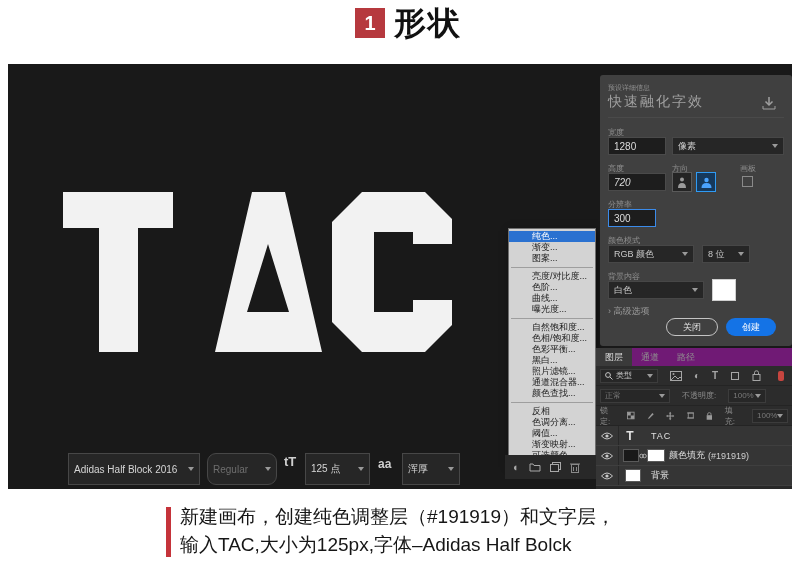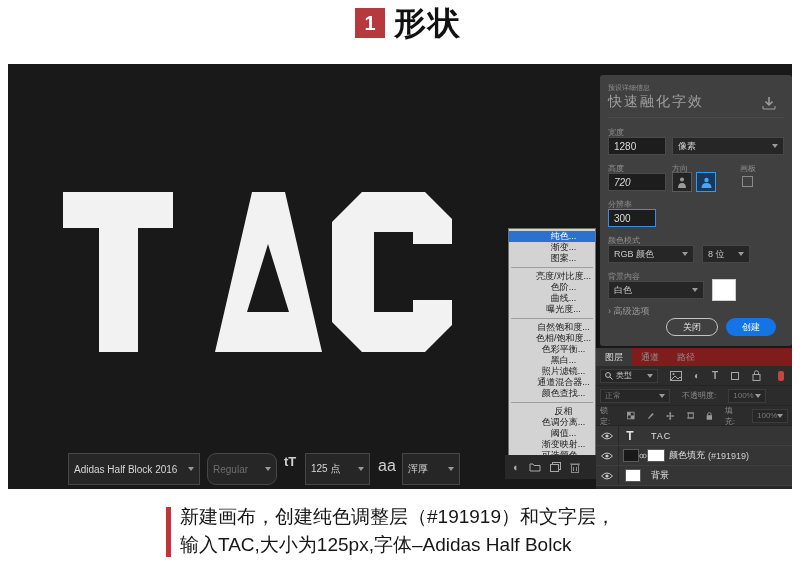--- a/index.html
+++ b/index.html
@@ -17,26 +17,26 @@
 
   
   .fld{position:absolute;background:#262626;border:1px solid #474747;color:#d6d6d6;
        font-size:10px;display:flex;align-items:center;padding:0 5px;box-sizing:border-box;height:32px;}
   .chev{width:0;height:0;border-left:3px solid transparent;border-right:3px solid transparent;
         border-top:4px solid #9a9a9a;margin-left:auto;}
   .dim{color:#6e6e6e;}
 
   
   .ticonT{left:276px;top:390px;color:#cfcfcf;font-size:13px;font-weight:bold;}
-  .ticonA{left:370px;top:393px;color:#cfcfcf;font-size:16px;font-weight:normal;}
+  .ticonA{left:370px;top:393px;color:#cfcfcf;font-size:12px;font-weight:bold;}
 
   
   .menu{left:500px;top:164px;width:88px;background:#d3d3d3;border:1px solid #6f6f6f;
         box-shadow:2px 3px 8px rgba(0,0,0,.55);padding:2px 0;box-sizing:border-box;}
-  .mi{font-size:9px;line-height:11px;color:#1c1c1c;padding-left:23px;white-space:nowrap;text-align:center;}
+  .mi{font-size:9px;line-height:11px;color:#1c1c1c;padding-left:23px;white-space:nowrap;}
   .mi.hi{background:#2a71d0;color:#fff;}
   .msep{height:1px;background:#9e9e9e;margin:3px 2px;}
 
   
   .strip{left:497px;top:391px;width:95px;height:24px;background:#282828;display:flex;
          align-items:center;gap:9px;padding-left:8px;box-sizing:border-box;}
   .gicon{color:#a8a8a8;font-size:11px;line-height:11px;}
 
   
   .dlg{left:592px;top:11px;width:192px;height:271px;background:#404040;border-radius:3px;}
@@ -53,21 +53,21 @@
   .chk{position:absolute;width:11px;height:11px;border:1px solid #8a8a8a;box-sizing:border-box;background:transparent;}
   .swatch{position:absolute;background:#fff;border:1px solid #d0d0d0;box-sizing:border-box;}
   .adv{position:absolute;left:8px;top:230px;font-size:9px;color:#9a9a9a;}
   .btn{position:absolute;height:18px;border-radius:9px;font-size:9px;display:flex;align-items:center;
        justify-content:center;box-sizing:border-box;}
   .btn.close{left:66px;top:243px;width:52px;border:1px solid #c4c4c4;color:#e2e2e2;}
   .btn.create{left:126px;top:243px;width:50px;background:#1473e6;color:#fff;}
 
   
   .lp{left:588px;top:284px;width:196px;height:141px;background:#2c2c2c;overflow:hidden;}
-  .tabs{height:18px;background:#7f1d1d;display:flex;font-size:9px;line-height:18px;}
+  .tabs{height:18px;background:#701a75;display:flex;font-size:9px;line-height:18px;}
   .tab{padding:0 9px;color:#8f8f8f;}
   .tab.on{background:#3a3a3a;color:#ddd;}
   .lrow{position:relative;height:20px;border-bottom:1px solid #242424;display:flex;align-items:center;
         font-size:8px;color:#8a8a8a;padding:0 4px;gap:12px;box-sizing:border-box;}
   .minisel{background:#272727;border:1px solid #3c3c3c;color:#7a7a7a;font-size:8px;height:14px;
            display:flex;align-items:center;padding:0 4px;box-sizing:border-box;}
   .kicon{color:#a5a5a5;font-size:10px;line-height:10px;}
   .redtog{width:6px;height:10px;background:#c6453f;border-radius:2px;margin-left:auto;margin-right:4px;}
   .layer{height:19px;background:#353535;border-bottom:1px solid #3f3f3f;display:flex;align-items:center;
          font-size:9px;color:#e0e0e0;}

